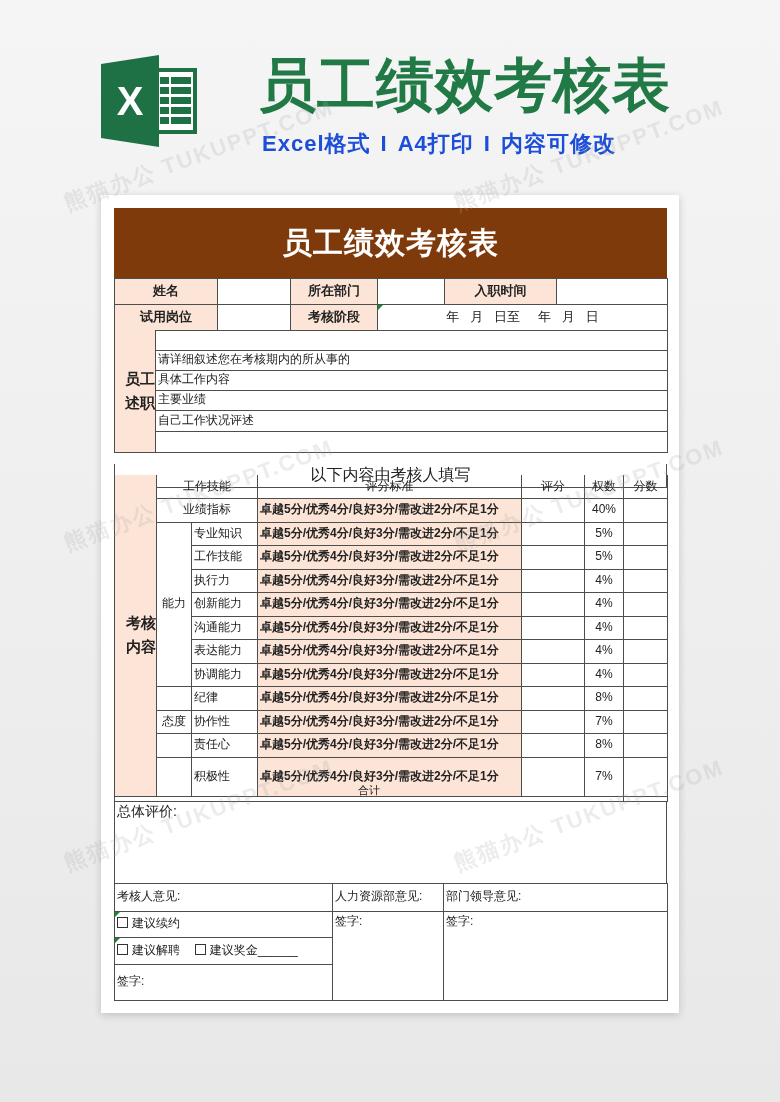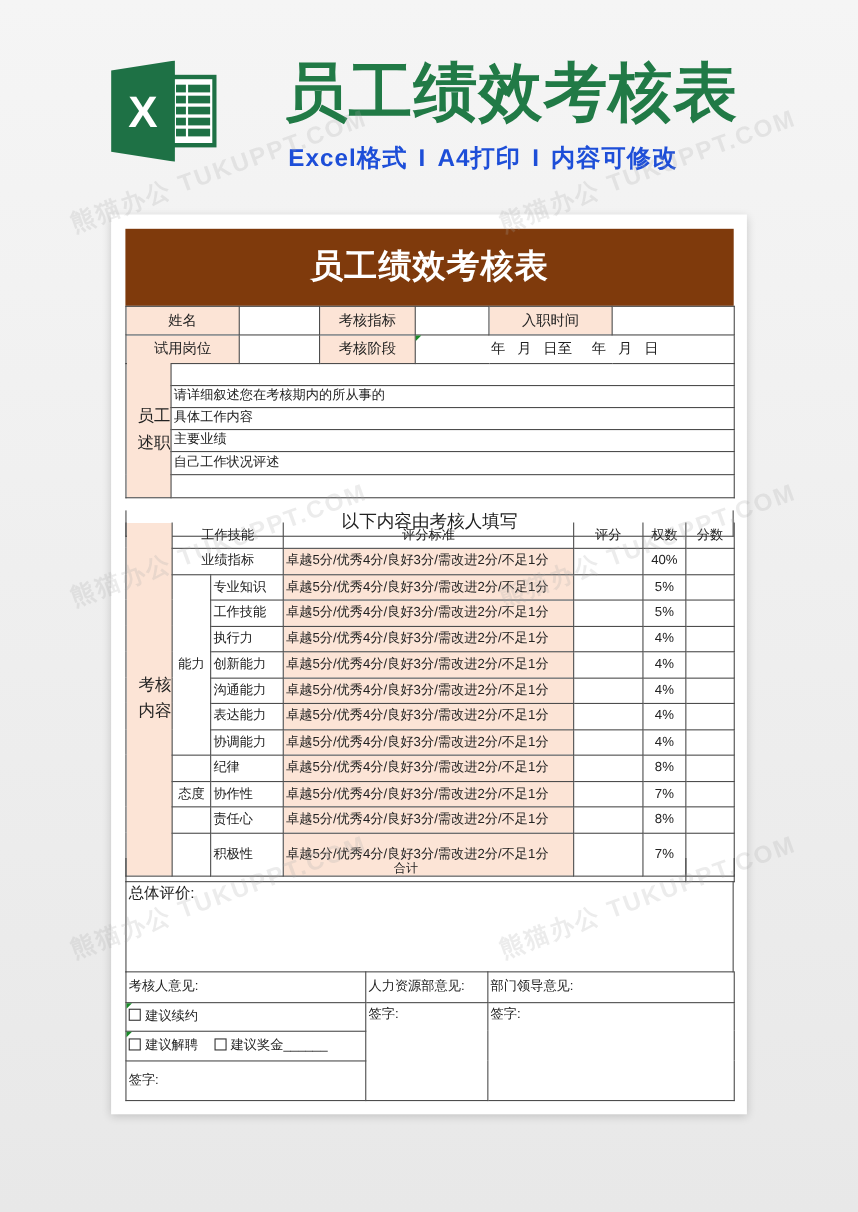--- a/index.html
+++ b/index.html
@@ -36,21 +36,21 @@
   }
   table.sec {
     position:absolute; left:114px; width:553px; border-collapse:collapse;
     table-layout:fixed; font-size:12px;
   }
   table.sec td {
     border:1px solid #4d4d4d; padding:0; overflow:hidden; white-space:nowrap;
     vertical-align:middle; line-height:1.1;
   }
   table.cont tr:first-child td { border-top:none; }
-  .peach { background:#fce4d6; }
+  .peach { background:#fce4d6;font-weight:bold; }
   .c { text-align:center; }
   .l { text-align:left; padding-left:2px !important; }
   .top { vertical-align:top !important; padding-top:3px !important; }
   .lbl13 { font-size:13px; }
   .side { font-size:15px; line-height:24px !important; text-align:right; }
   .reviewer { font-size:16px; text-align:center; }
   .crit { padding-left:2px !important; }
   .period { white-space:pre !important; font-size:13px; }
   .cb {
     display:inline-block; width:9px; height:9px; border:1px solid #333;
@@ -95,21 +95,21 @@
       <col style="width:73px">
       <col style="width:87px">
       <col style="width:67px">
       <col style="width:112px">
       <col style="width:111px">
     </colgroup>
   <tbody>
       <tr style="height:26px">
     <td class="peach c lbl13">姓名</td>
     <td></td>
-    <td class="peach c lbl13">考核指标</td>
+    <td class="peach c lbl13">所在部门</td>
     <td></td>
     <td class="peach c lbl13">入职时间</td>
     <td></td>
   </tr>
   <tr style="height:26px">
     <td class="peach c lbl13">试用岗位</td>
     <td></td>
     <td class="peach c lbl13">考核阶段</td>
     <td colspan="3" class="c period">年   月   日至     年   月   日</td>
   </tr>

